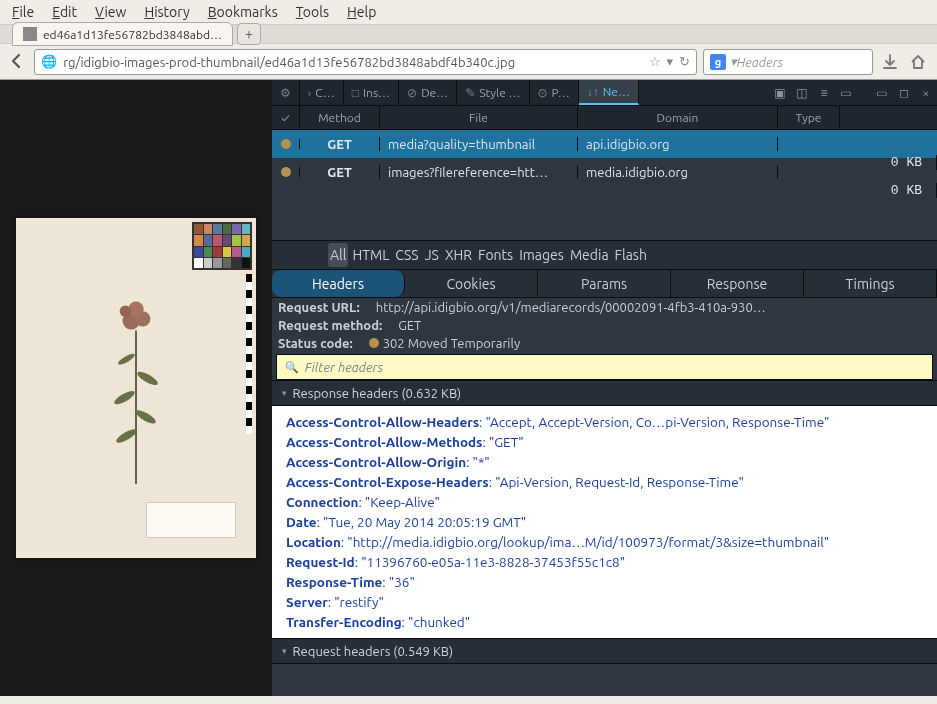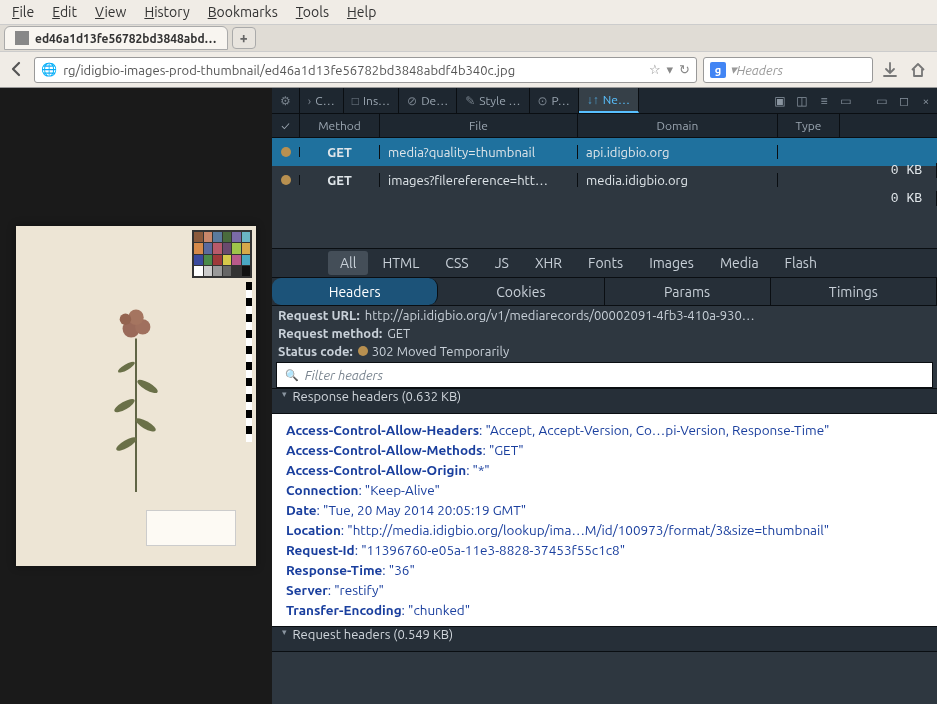--- a/index.html
+++ b/index.html
@@ -2,21 +2,21 @@
 <html><head>
 <meta charset="utf-8">
 <style>
 * { margin: 0; padding: 0; box-sizing: border-box; font-family: Ubuntu, "Segoe UI", Arial, sans-serif; }
 body { width: 937px; height: 704px; background: #f0ece6; overflow: hidden; font-size: 13px; }
 
 .menubar { height: 24px; display: flex; align-items: center; padding: 0 4px; background: #f0ece6; gap: 2px; }
 .menubar span { padding: 2px 8px; color: #333; font-size: 14px; }
 .menubar span u { text-decoration: underline; }
 
-.tabstrip { height: 28px; display: flex; align-items: center; padding: 2px 4px; background: #e0dcd5; border-top: 1px solid #ccc; border-bottom: 1px solid #ccc; font-weight: bold; }
+.tabstrip { height: 20px; display: flex; align-items: center; padding: 2px 12px; background: #e0dcd5; border-top: 1px solid #ccc; border-bottom: 1px solid #ccc; }
 .tab { background: #f8f5f0; border: 1px solid #aaa; border-radius: 6px 6px 0 0; padding: 4px 10px; display: flex; align-items: center; gap: 6px; font-size: 12px; color: #333; max-width: 250px; }
 .tab-favicon { width: 14px; height: 14px; background: #888; }
 .tab-new { width: 24px; height: 22px; margin-left: 4px; background: #e8e4de; border: 1px solid #aaa; border-radius: 4px; display: flex; align-items: center; justify-content: center; color: #666; font-size: 14px; }
 
 .navbar { height: 36px; background: #f0ece6; display: flex; align-items: center; padding: 4px 8px; gap: 6px; border-bottom: 1px solid #999; }
 .nav-back { width: 20px; height: 20px; color: #555; font-size: 18px; }
 .urlbar { flex: 1; height: 26px; background: #fff; border: 1px solid #999; border-radius: 3px; display: flex; align-items: center; padding: 0 6px; font-size: 13px; color: #555; }
 .url-globe { margin-right: 6px; color: #888; }
 .url-suffix { display: flex; align-items: center; gap: 6px; margin-left: auto; color: #888; }
 .searchbar { width: 170px; height: 26px; background: #fff; border: 1px solid #999; border-radius: 3px; display: flex; align-items: center; padding: 0 6px; font-style: italic; color: #999; font-size: 13px; }
@@ -45,37 +45,37 @@
 .c-chk { width: 28px; } .c-method { width: 80px; } .c-file { width: 198px; } .c-domain { width: 200px; } .c-type { width: 62px; } .c-size { flex: 1; margin-top: 36px; }
 
 .net-row { height: 28px; display: flex; font-size: 13px; align-items: center; }
 .net-row.sel { background: #1f719e; }
 .net-row .net-col { color: #e0e6ea; }
 .net-row .c-chk::before { content:""; width:10px; height:10px; border-radius:50%; background:#b89050; display:block; margin:auto; }
 .net-row .c-file, .net-row .c-domain { justify-content: flex-start; padding-left: 8px; white-space: nowrap; overflow: hidden; text-overflow: ellipsis; }
 .net-row .c-size { justify-content: flex-end; padding-right: 14px; font-family: Liberation Mono, monospace; }
 
 .filters { height: 30px; background: #262f38; display: flex; align-items: center; gap: 2px; padding-left: 56px; border-top: 1px solid #0a0e12; border-bottom: 1px solid #0a0e12; font-size: 14px; }
-.flt { padding: 4px 12px; color: #c8d0d8; border-radius: 3px; }
+.flt { padding: 4px 2px; color: #c8d0d8; border-radius: 3px; }
 .flt.active { background: #444e58; }
 
 .subtabs { height: 28px; display: flex; background: #262f38; border-bottom: 1px solid #0a0e12; }
 .subtab { flex: 1; display: flex; align-items: center; justify-content: center; font-size: 14px; color: #c8d0d8; border-right: 1px solid #0a0e12; }
 .subtab.active { background: #1c5379; color: #fff; border-radius: 9px; }
 
 .details { background: #2e3740; font-size: 13px; }
-.det-row { padding: 2px 6px; font-family: "DejaVu Sans Mono", monospace; font-size: 13px; color: #c8d0d8; display: flex; gap: 5px; }
+.det-row { padding: 2px 6px; font-family: "DejaVu Sans Mono", monospace; font-size: 13px; color: #c8d0d8; display: flex; gap: 16px; }
 .det-row b { font-weight: bold; color: #c8d0d8; }
 .det-row .val { color: #c8d0d8; white-space: nowrap; overflow: hidden; text-overflow: ellipsis; }
 .status-dot { width: 10px; height: 10px; border-radius: 50%; background: #b89050; display: inline-block; margin-right: 4px; }
 
-.filter-input { height: 26px; background: #ffffff; border: 1px solid #0a0e12; display: flex; align-items: center; padding: 12px 8px; color: #7a8590; font-style: italic; margin: 2px 4px 0 4px; }
+.filter-input { height: 26px; background: #fef9c3; border: 1px solid #0a0e12; display: flex; align-items: center; padding: 12px 8px; color: #7a8590; font-style: italic; margin: 2px 4px 0 4px; }
 .filter-input::before { content: "🔍"; font-size: 11px; margin-right: 6px; font-style: normal; }
 
-.hdr-section { background: #262f38; height: 26px; display: flex; align-items: flex-start; padding-left: 10px; color: #d0d6dc; font-size: 13px; border-top: 1px solid #0a0e12; border-bottom: 1px solid #0a0e12; }
+.hdr-section { background: #262f38; height: 26px; display: flex; align-items: center; padding-left: 10px; color: #d0d6dc; font-size: 13px; border-top: 1px solid #0a0e12; border-bottom: 1px solid #0a0e12; }
 .hdr-section::before { content: "▾"; font-size: 9px; margin-right: 6px; color: #8a95a0; }
 
 .headers-list { background: #fff; color: #1a3f9e; padding: 6px 14px; max-height: 258px; overflow-y: auto; font-size: 13.5px; }
 .headers-list::-webkit-scrollbar { width: 14px; }
 .headers-list::-webkit-scrollbar-track { background: #2e3740; }
 .headers-list::-webkit-scrollbar-thumb { background: #5a6470; border-radius: 2px; }
 .hdr-line { padding: 2px 0; white-space: nowrap; overflow: hidden; text-overflow: ellipsis; }
 .hdr-line .k { font-weight: bold; color: #1a3f9e; }
 .hdr-line .v { color: #1a3f9e; }
 </style>
@@ -271,20 +271,21 @@
         <span class="flt">XHR</span>
         <span class="flt">Fonts</span>
         <span class="flt">Images</span>
         <span class="flt">Media</span>
         <span class="flt">Flash</span>
       </div>
     <div class="subtabs" id="subtabs">
         <div class="subtab active">Headers</div>
         <div class="subtab">Cookies</div>
         <div class="subtab">Params</div>
+        <div class="subtab">Response</div>
         <div class="subtab">Timings</div>
       </div>
 
     <div class="details">
       <div class="det-row">
           <b>Request URL:</b> 
           <span class="val">http://api.idigbio.org/v1/mediarecords/00002091-4fb3-410a-930…</span>
         </div>
       <div class="det-row">
           <b>Request method:</b> 
@@ -300,20 +301,21 @@
         <span>Filter headers</span>
       </div>
 
     <div class="hdr-section">
         <span>Response headers (0.632 KB)</span>
       </div>
     <div class="headers-list" id="resphdrs">
         <div class="hdr-line"><span class="k">Access-Control-Allow-Headers</span>:  <span class="v">"Accept, Accept-Version, Co…pi-Version, Response-Time"</span></div>
         <div class="hdr-line"><span class="k">Access-Control-Allow-Methods</span>:  <span class="v">"GET"</span></div>
         <div class="hdr-line"><span class="k">Access-Control-Allow-Origin</span>:  <span class="v">"*"</span></div>
+        <div class="hdr-line"><span class="k">Access-Control-Expose-Headers</span>:  <span class="v">"Api-Version, Request-Id, Response-Time"</span></div>
         <div class="hdr-line"><span class="k">Connection</span>:  <span class="v">"Keep-Alive"</span></div>
         <div class="hdr-line"><span class="k">Date</span>:  <span class="v">"Tue, 20 May 2014 20:05:19 GMT"</span></div>
         <div class="hdr-line"><span class="k">Location</span>:  <span class="v">"http://media.idigbio.org/lookup/ima…M/id/100973/format/3&amp;size=thumbnail"</span></div>
         <div class="hdr-line"><span class="k">Request-Id</span>:  <span class="v">"11396760-e05a-11e3-8828-37453f55c1c8"</span></div>
         <div class="hdr-line"><span class="k">Response-Time</span>:  <span class="v">"36"</span></div>
         <div class="hdr-line"><span class="k">Server</span>:  <span class="v">"restify"</span></div>
         <div class="hdr-line"><span class="k">Transfer-Encoding</span>:  <span class="v">"chunked"</span></div>
       </div>
     <div class="hdr-section">
         <span>Request headers (0.549 KB)</span>

